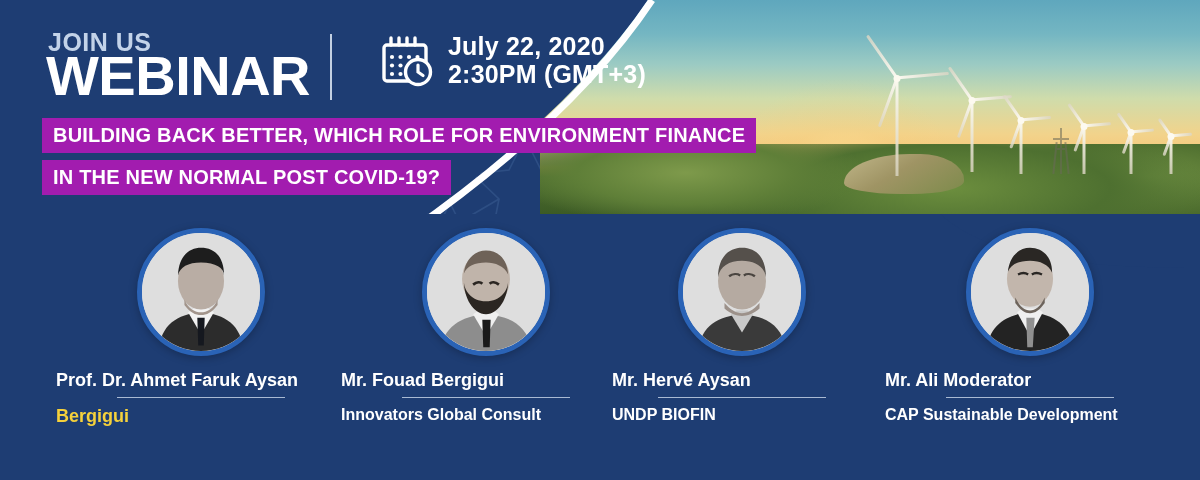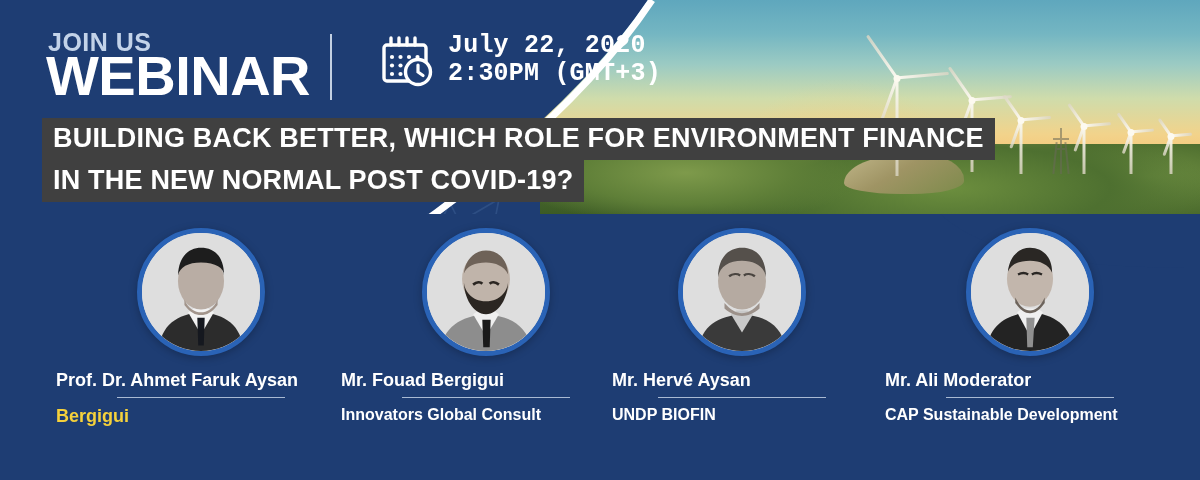--- a/index.html
+++ b/index.html
@@ -127,31 +127,31 @@
   .divider {
     position: absolute; left: 330px; top: 34px; z-index: 6;
     width: 2px; height: 66px;
     background: rgba(224,234,246,.85);
   }
   .datetime {
     position: absolute; left: 382px; top: 32px; z-index: 6;
     display: flex; align-items: center; gap: 12px;
   }
   .cal-icon { width: 54px; height: 56px; flex: 0 0 54px; }
-  .dt-text { color: #ffffff; font-family: Liberation Mono, monospace; }
+  .dt-text { color: #ffffff; }
   .dt-date { font-size: 25px; font-weight: 700; line-height: 1.12; letter-spacing: .2px; }
   .dt-time { font-size: 25px; font-weight: 700; line-height: 1.12; letter-spacing: .2px; }
 
   
   .headline { position: absolute; left: 42px; z-index: 7; }
   .hl-line {
     display: inline-block;
-    background: #404040;
+    background: #a21caf;
     color: #ffffff;
-    font-size: 27px;
+    font-size: 20px;
     font-weight: 700;
     letter-spacing: .2px;
     white-space: nowrap;
     padding: 7px 11px 8px 11px;
     line-height: 1;
   }
   .hl1 { position: absolute; top: 118px; left: 0; }
   .hl2 { position: absolute; top: 160px; left: 0; }
 
   

